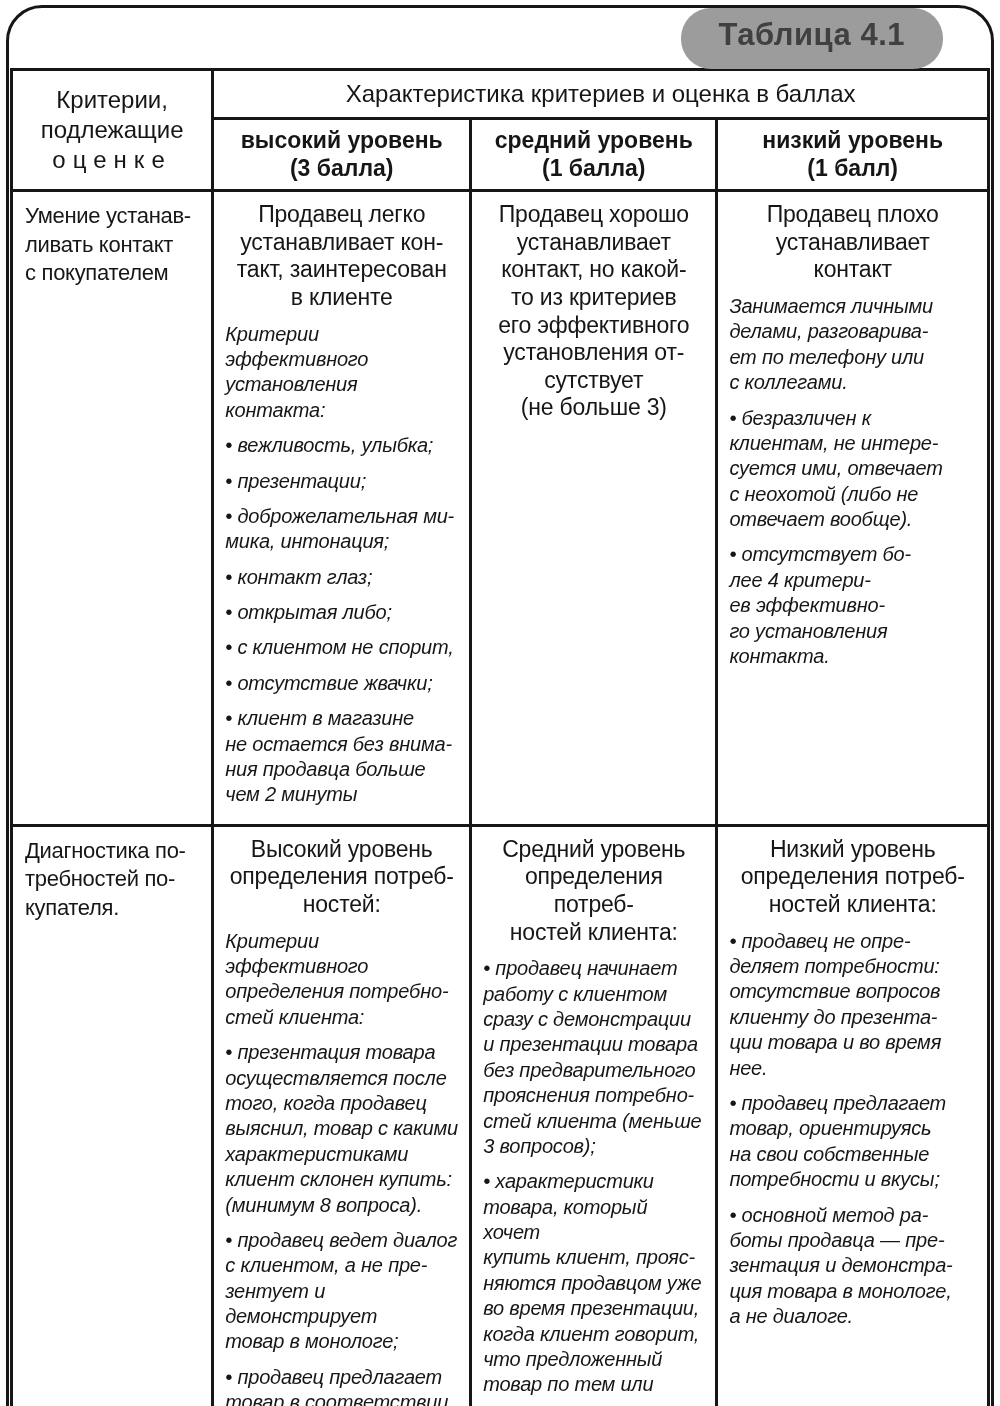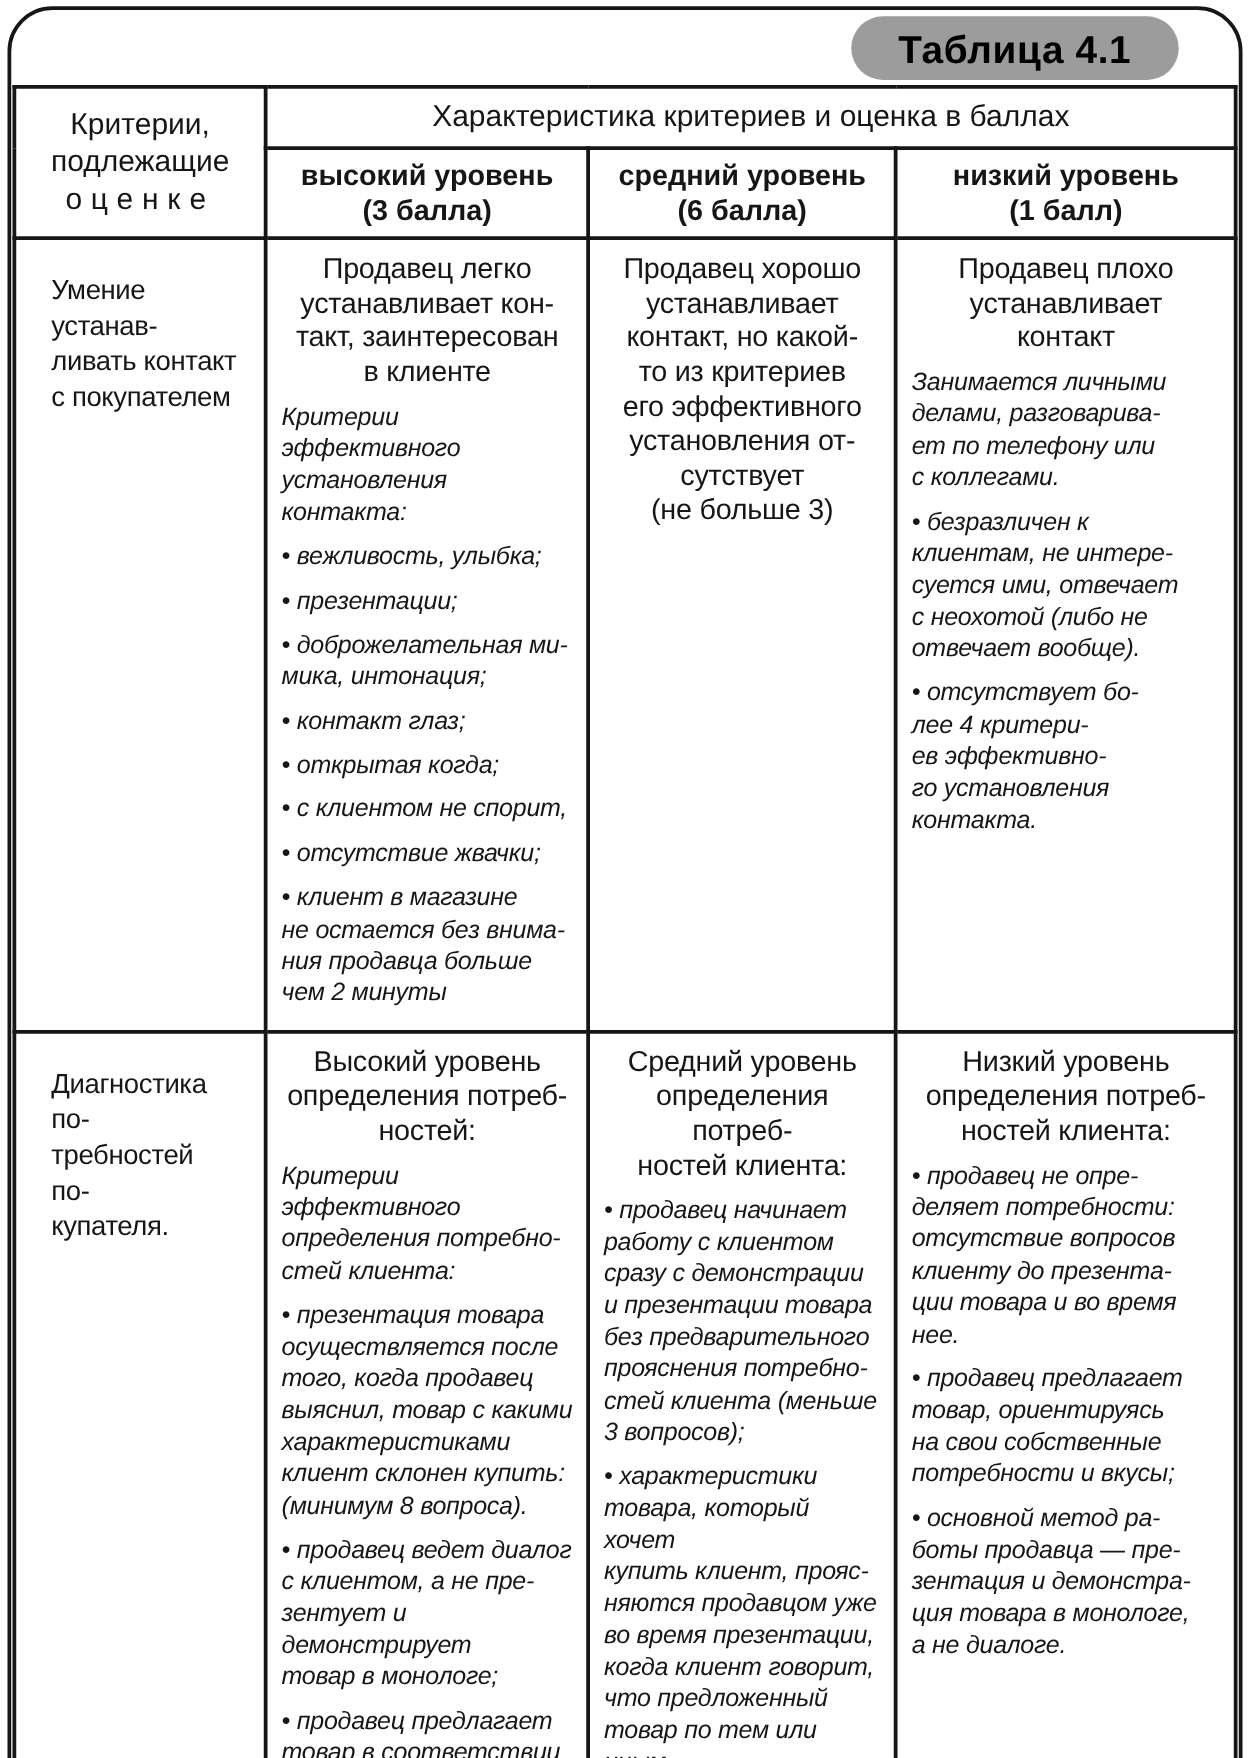--- a/index.html
+++ b/index.html
@@ -20,25 +20,25 @@
   }
   .badge-row {
     height:60px;
     display:flex;
     justify-content:flex-end;
     align-items:center;
     padding-right:48px;
   }
   .badge {
     background:#9c9c9c;
-    color:#000000;
+    color:#404040;
     font-weight:bold;
     font-size:31px;
     line-height:1;
-    padding:11px 38px 9px 38px;
+    padding:11px 38px 19px 38px;
     border-radius:30px;
     letter-spacing:0.5px;
   }
   table.grid {
     border-collapse:collapse;
     table-layout:fixed;
     width:calc(100% - 2px);
     margin:0 1px;
   }
   .grid th, .grid td {
@@ -95,21 +95,21 @@
     line-height:1.2;
     letter-spacing:-0.5px;
     margin-bottom:9px;
   }
   p.lead, p.b { font-style:italic; }
   td.crit {
     font-size:22px;
     line-height:1.3;
     padding:10px 6px 10px 12px;
   }
-  td.crit p { white-space:pre-line; margin:16px; letter-spacing:-0.3px; }
+  td.crit p { white-space:pre-line; margin:0; letter-spacing:-0.3px; }
   tr.r1 { height:500px; }
   tr.r2 { height:704px; }
 </style>
 </head>
 <body>
 
 <div class="sheet">
 
   <div class="badge-row">
     <div class="badge">Таблица 4.1</div>
@@ -131,21 +131,21 @@
         </th>
         <th class="span-h" colspan="3">Характеристика критериев и оценка в баллах</th>
       </tr>
       <tr>
         <th class="lvl">
           <div>высокий уровень</div>
           <div>(3 балла)</div>
         </th>
         <th class="lvl">
           <div>средний уровень</div>
-          <div>(6 балла)</div>
+          <div>(1 балла)</div>
         </th>
         <th class="lvl">
           <div>низкий уровень</div>
           <div>(1 балл)</div>
         </th>
       </tr>
     </thead>
     <tbody>
       <tr class="r1">
         <td class="crit">
@@ -158,21 +158,21 @@
 устанавливает кон-
 такт, заинтересован
 в клиенте</p>
           <p class="lead">Критерии эффективного
 установления контакта:</p>
           <p class="b">• вежливость, улыбка;</p>
           <p class="b">• презентации;</p>
           <p class="b">• доброжелательная ми-
 мика, интонация;</p>
           <p class="b">• контакт глаз;</p>
-          <p class="b">• открытая когда;</p>
+          <p class="b">• открытая либо;</p>
           <p class="b">• с клиентом не спорит,</p>
           <p class="b">• отсутствие жвачки;</p>
           <p class="b">•  клиент  в магазине
 не остается без внима-
 ния продавца больше
 чем 2 минуты</p>
         </td>
         <td class="cell">
           <p class="intro">Продавец хорошо
 устанавливает

